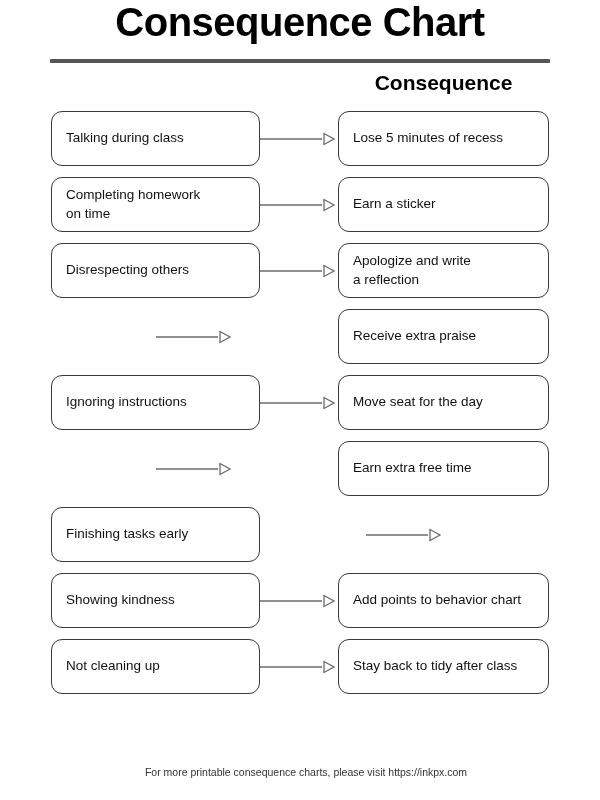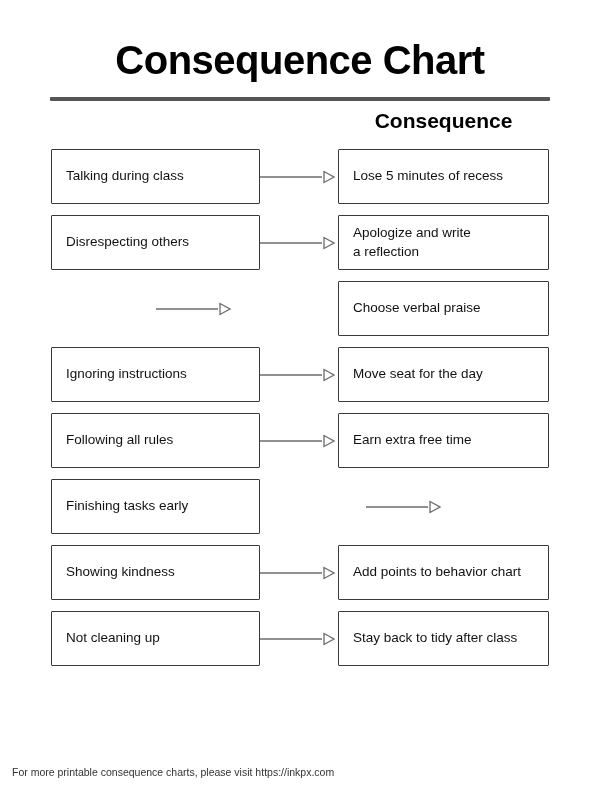--- a/index.html
+++ b/index.html
@@ -26,21 +26,20 @@
   }
 
   
   .title {
     text-align: center;
     font-size: 40px;
     font-weight: 700;
     letter-spacing: -0.5px;
     color: #000000;
     margin: 0;
-    padding-top: 38px;
     line-height: 1.1;
   }
 
   .divider {
     width: 500px;
     height: 4px;
     background: #555555;
     margin: 15px auto 0 auto;
     border-radius: 1px;
   }
@@ -78,21 +77,21 @@
 
   .row {
     display: flex;
     align-items: stretch;
     height: 55px;
     margin-bottom: 11px;
   }
 
   .cell {
     border: 1.4px solid #3a3a3a;
-    border-radius: 1px;
+    border-radius: 11px;
     background: #ffffff;
     box-sizing: border-box;
     display: flex;
     align-items: center;
     padding: 0 14px;
     font-size: 13.5px;
     line-height: 1.38;
     color: #111111;
   }
   .cell.behavior-cell {
@@ -123,21 +122,21 @@
     height: 16px;
     overflow: visible;
   }
 
   
   .footer {
     position: absolute;
     left: 12px;
     right: 0;
     bottom: 22px;
-    text-align: left;
+    text-align: center;
     font-size: 10.5px;
     color: #333333;
   }
 </style>
 </head>
 <body>
 
 <div class="page">
 
   <h1 class="title">Consequence Chart</h1>
@@ -158,20 +157,35 @@
             <line x1="0" y1="8" x2="62" y2="8" stroke="#6b6b6b" stroke-width="1.3"></line>
             <polygon points="64,2.5 74,8 64,13.5" fill="none" stroke="#6b6b6b" stroke-width="1.3" stroke-linejoin="miter"></polygon>
           </svg>
         </div>
         <div class="cell consequence-cell">
           <span class="cell-text">Lose 5 minutes of recess</span>
         </div>
       </div>
       <div class="row">
         <div class="cell behavior-cell">
+          <span class="cell-text">Completing homework
+on time</span>
+        </div>
+        <div class="connector">
+          <svg viewBox="0 0 78 16" xmlns="http://www.w3.org/2000/svg">
+            <line x1="0" y1="8" x2="62" y2="8" stroke="#6b6b6b" stroke-width="1.3"></line>
+            <polygon points="64,2.5 74,8 64,13.5" fill="none" stroke="#6b6b6b" stroke-width="1.3" stroke-linejoin="miter"></polygon>
+          </svg>
+        </div>
+        <div class="cell consequence-cell">
+          <span class="cell-text">Earn a sticker</span>
+        </div>
+      </div>
+      <div class="row">
+        <div class="cell behavior-cell">
           <span class="cell-text">Disrespecting others</span>
         </div>
         <div class="connector">
           <svg viewBox="0 0 78 16" xmlns="http://www.w3.org/2000/svg">
             <line x1="0" y1="8" x2="62" y2="8" stroke="#6b6b6b" stroke-width="1.3"></line>
             <polygon points="64,2.5 74,8 64,13.5" fill="none" stroke="#6b6b6b" stroke-width="1.3" stroke-linejoin="miter"></polygon>
           </svg>
         </div>
         <div class="cell consequence-cell">
           <span class="cell-text">Apologize and write
@@ -179,41 +193,38 @@
         </div>
       </div>
       <div class="row">
         <div class="connector">
           <svg viewBox="0 0 78 16" xmlns="http://www.w3.org/2000/svg">
             <line x1="0" y1="8" x2="62" y2="8" stroke="#6b6b6b" stroke-width="1.3"></line>
             <polygon points="64,2.5 74,8 64,13.5" fill="none" stroke="#6b6b6b" stroke-width="1.3" stroke-linejoin="miter"></polygon>
           </svg>
         </div>
         <div class="cell consequence-cell">
-          <span class="cell-text">Choose verbal praise</span>
+          <span class="cell-text">Receive extra praise</span>
         </div>
       </div>
       <div class="row">
         <div class="cell behavior-cell">
           <span class="cell-text">Ignoring instructions</span>
         </div>
         <div class="connector">
           <svg viewBox="0 0 78 16" xmlns="http://www.w3.org/2000/svg">
             <line x1="0" y1="8" x2="62" y2="8" stroke="#6b6b6b" stroke-width="1.3"></line>
             <polygon points="64,2.5 74,8 64,13.5" fill="none" stroke="#6b6b6b" stroke-width="1.3" stroke-linejoin="miter"></polygon>
           </svg>
         </div>
         <div class="cell consequence-cell">
           <span class="cell-text">Move seat for the day</span>
         </div>
       </div>
       <div class="row">
-        <div class="cell behavior-cell">
-          <span class="cell-text">Following all rules</span>
-        </div>
         <div class="connector">
           <svg viewBox="0 0 78 16" xmlns="http://www.w3.org/2000/svg">
             <line x1="0" y1="8" x2="62" y2="8" stroke="#6b6b6b" stroke-width="1.3"></line>
             <polygon points="64,2.5 74,8 64,13.5" fill="none" stroke="#6b6b6b" stroke-width="1.3" stroke-linejoin="miter"></polygon>
           </svg>
         </div>
         <div class="cell consequence-cell">
           <span class="cell-text">Earn extra free time</span>
         </div>
       </div>

